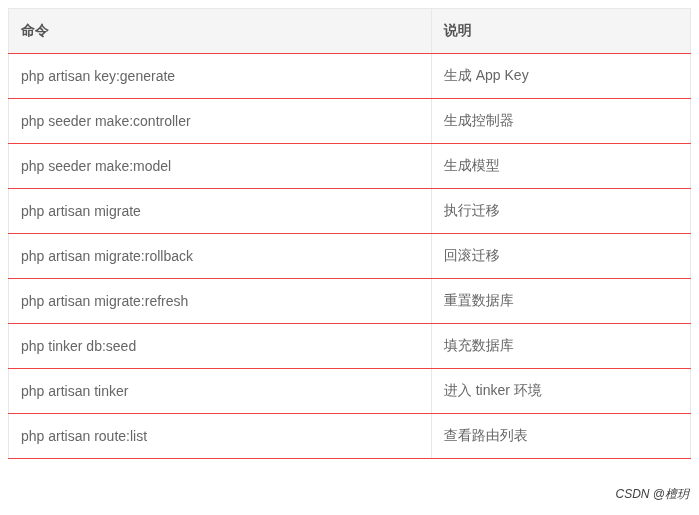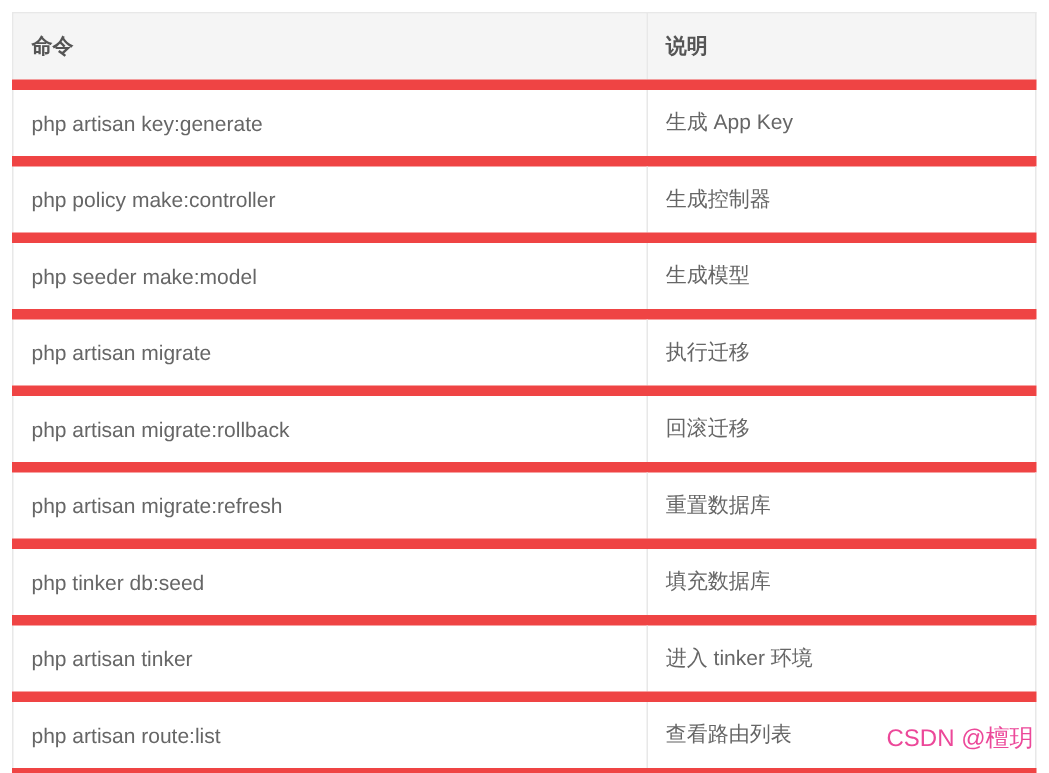--- a/index.html
+++ b/index.html
@@ -15,63 +15,64 @@
     }
     table {
       width: 100%;
       border-collapse: collapse;
       font-size: 14px;
       color: #666666;
     }
     th, td {
       text-align: left;
       padding: 13px 12px;
-      border-bottom: 7px solid #ef4444;
+      border-bottom: 1px solid #ef4444;
     }
     th {
       background: #f5f5f5;
       font-weight: 600;
       color: #555555;
       border-top: 1px solid #e8e8e8;
     }
     th:first-child, td:first-child {
       width: 62%;
       border-left: 1px solid #e8e8e8;
       border-right: 1px solid #e8e8e8;
     }
     th:last-child, td:last-child {
       width: 38%;
       border-right: 1px solid #e8e8e8;
     }
     .watermark {
       position: fixed;
       right: 10px;
       bottom: 12px;
-      font-size: 16px;
-      color: #ec4899;
+      font-size: 12px;
+      color: #404040;
       font-family: sans-serif;
+      font-style: italic;
     }
   </style>
 </head>
 <body>
 
 <table>
   <thead>
     <tr>
       <th>命令</th>
       <th>说明</th>
     </tr>
   </thead>
   <tbody>
     <tr>
       <td>php artisan key:generate</td>
       <td>生成 App Key</td>
     </tr>
     <tr>
-      <td>php policy make:controller</td>
+      <td>php seeder make:controller</td>
       <td>生成控制器</td>
     </tr>
     <tr>
       <td>php seeder make:model</td>
       <td>生成模型</td>
     </tr>
     <tr>
       <td>php artisan migrate</td>
       <td>执行迁移</td>
     </tr>

